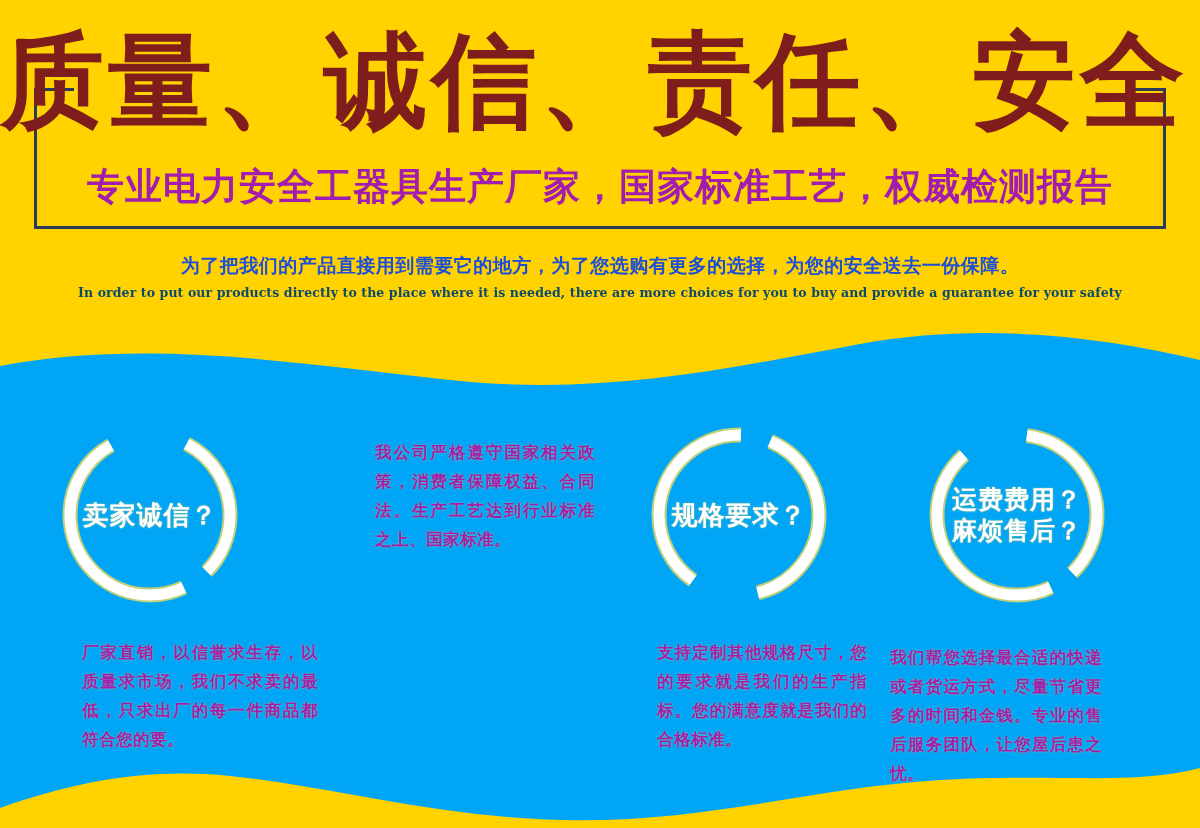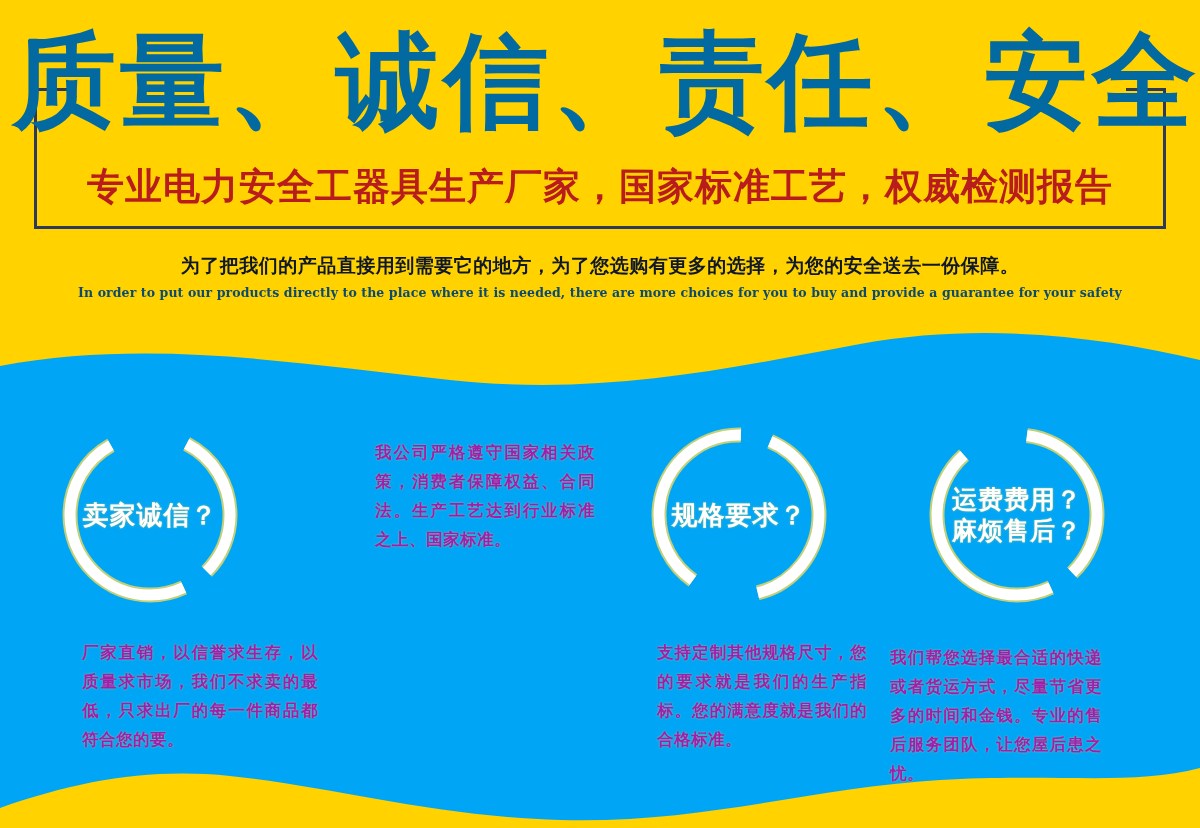--- a/index.html
+++ b/index.html
@@ -38,53 +38,53 @@
   }
   
   .frame-mask {
     position:absolute; background:#FFD200; height:9px;
   }
   #frame-mask-top { left:74px; top:84px; width:1052px; }
 
   #main-title {
     position:absolute;
     left:0; top:22px; width:1200px;
-    text-align:right;
+    text-align:left;
     font-family:"DejaVu Serif", serif;
     font-weight:bold;
     font-size:104px;
     line-height:118px;
     letter-spacing:4px;
-    color:#0369a1;
+    color:#7f1d1d;
     white-space:nowrap;
     z-index:6;
   }
   #sub-title {
     position:absolute;
     left:0; top:160px; width:1200px;
     text-align:center;
     font-family:"DejaVu Serif", serif;
     font-weight:bold;
     font-size:37px;
     line-height:52px;
     letter-spacing:1px;
-    color:#b91c1c;
+    color:#a21caf;
     white-space:nowrap;
     z-index:6;
   }
   #tagline-cn {
     position:absolute;
     left:0; top:252px; width:1200px;
     text-align:center;
     font-family:"DejaVu Serif", serif;
     font-weight:bold;
     font-size:19px;
     line-height:26px;
     letter-spacing:0.5px;
-    color:#0f172a;
+    color:#1d4ed8;
     white-space:nowrap;
     z-index:6;
   }
   #tagline-en {
     position:absolute;
     left:0; top:284px; width:1200px;
     text-align:center;
     font-family:"DejaVu Serif", serif;
     font-weight:bold;
     font-size:12.5px;

